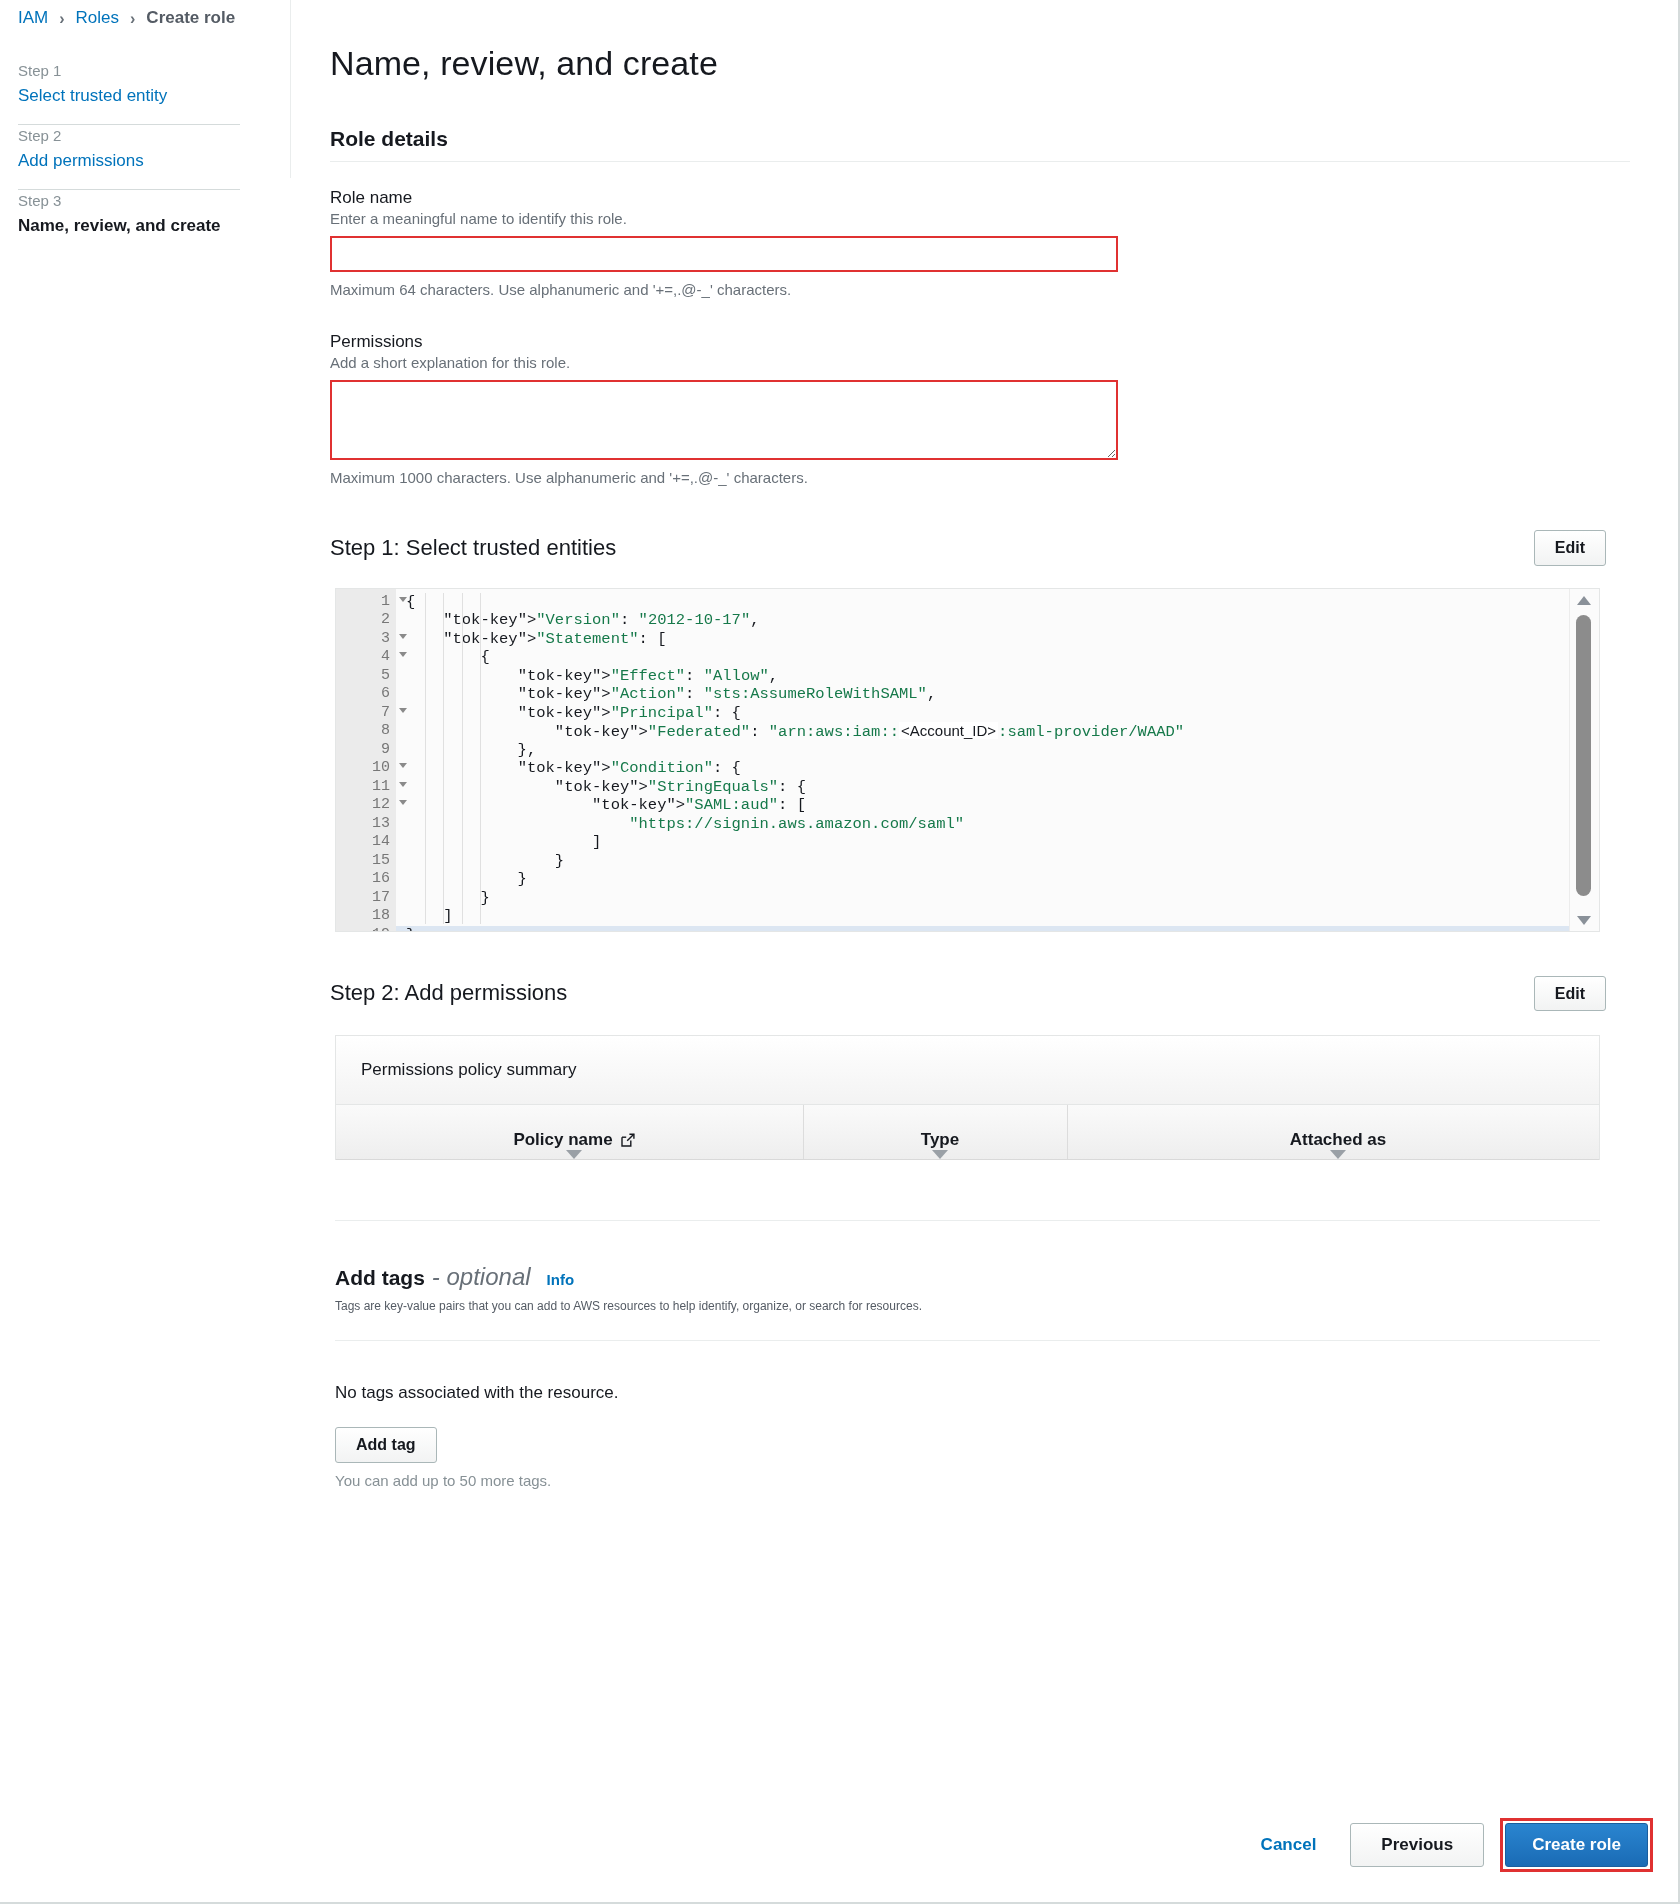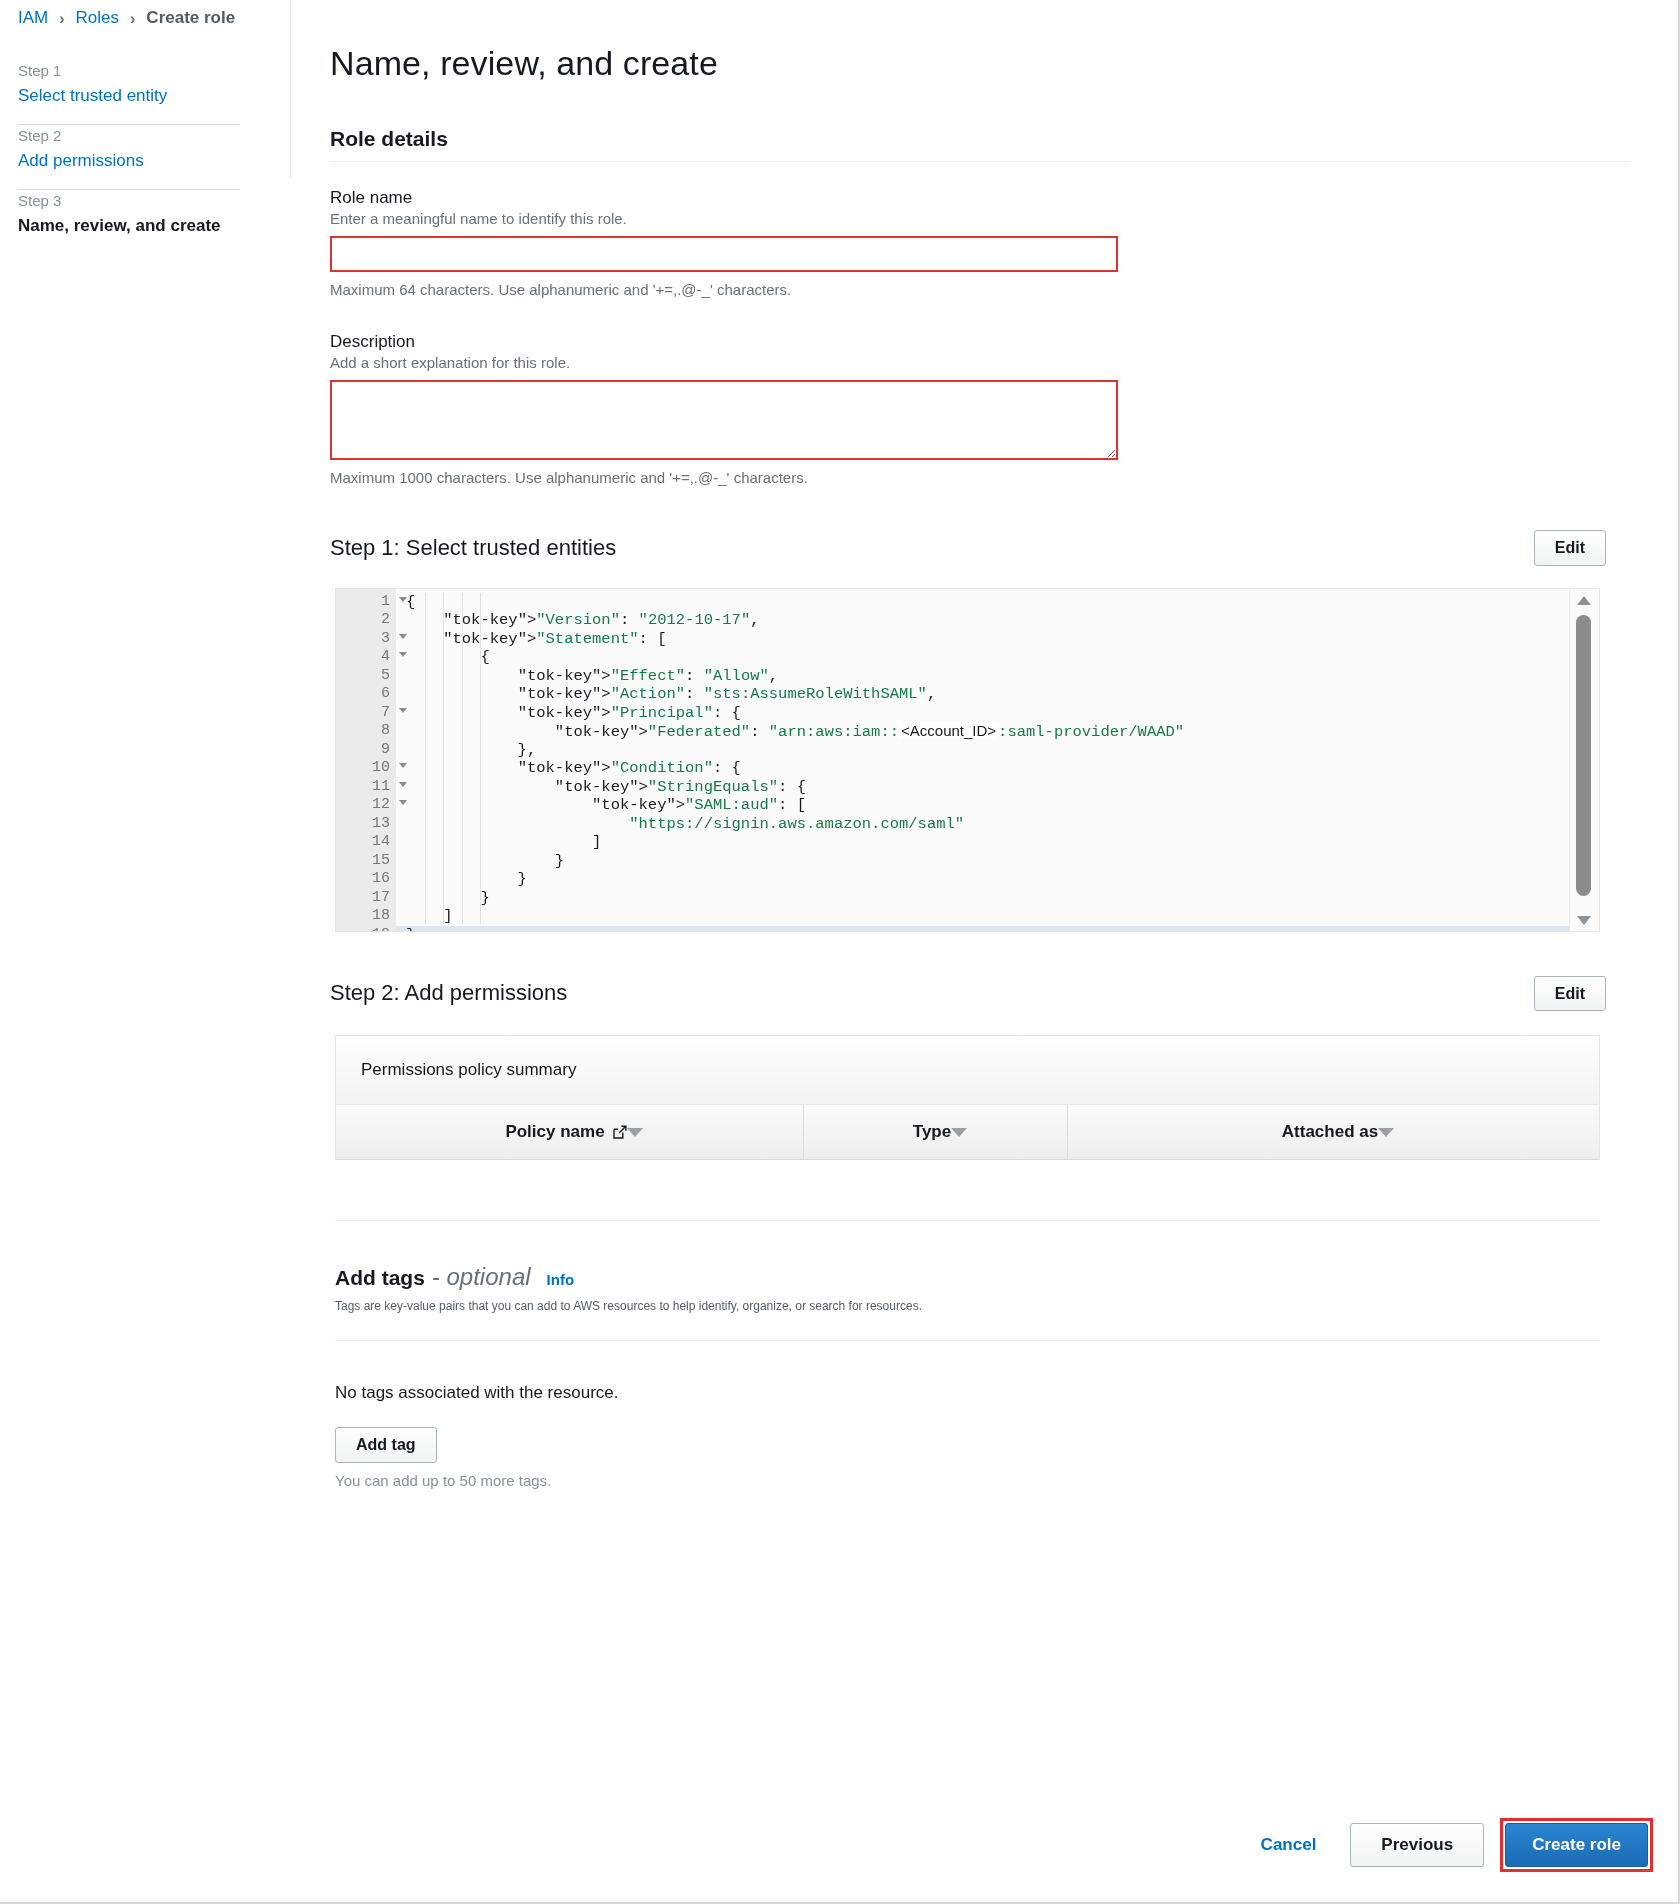--- a/index.html
+++ b/index.html
@@ -316,29 +316,30 @@
   .perm-header {
     display: flex;
     background: linear-gradient(to bottom, #fafafa 0%, #eeeeee 100%);
     border-bottom: 1px solid #d9d9d9;
     height: 54px;
     align-items: center;
   }
   .perm-th {
     display: flex;
     align-items: center;
-    justify-content: center;
+    justify-content: flex-end;
     font-size: 17px;
     font-weight: bold;
     color: #16191f;
     padding: 0 16px 0 25px;
     height: 100%;
     box-sizing: border-box;
     border-right: 1px solid #dcdcdc;
     cursor: pointer;
+    flex-direction: column;
   }
   .perm-th:last-child { border-right: none; }
   .perm-th.c1 { width: 468px; }
   .perm-th.c2 { width: 264px; }
   .perm-th.c3 { flex: 1; }
   .th-label { display: flex; align-items: center; gap: 8px; }
   .sort-caret {
     width: 0; height: 0;
     border-left: 8px solid transparent;
     border-right: 8px solid transparent;
@@ -502,21 +503,21 @@
     <div class="hr" style="width:1300px"></div>
 
     <div class="field">
       <div class="field-label">Role name</div>
       <div class="field-desc">Enter a meaningful name to identify this role.</div>
       <input class="text-input" type="text" value="" style="">
       <div class="field-hint">Maximum 64 characters. Use alphanumeric and '+=,.@-_' characters.</div>
     </div>
 
     <div class="field" style="margin-top:34px">
-      <div class="field-label">Description</div>
+      <div class="field-label">Permissions</div>
       <div class="field-desc">Add a short explanation for this role.</div>
       <textarea class="text-area" style=""></textarea>
       <div class="field-hint">Maximum 1000 characters. Use alphanumeric and '+=,.@-_' characters.</div>
     </div>
 
     <div class="review-head">
       <div class="review-title">Step 1: Select trusted entities</div>
       <button class="btn">Edit</button>
     </div>
 

